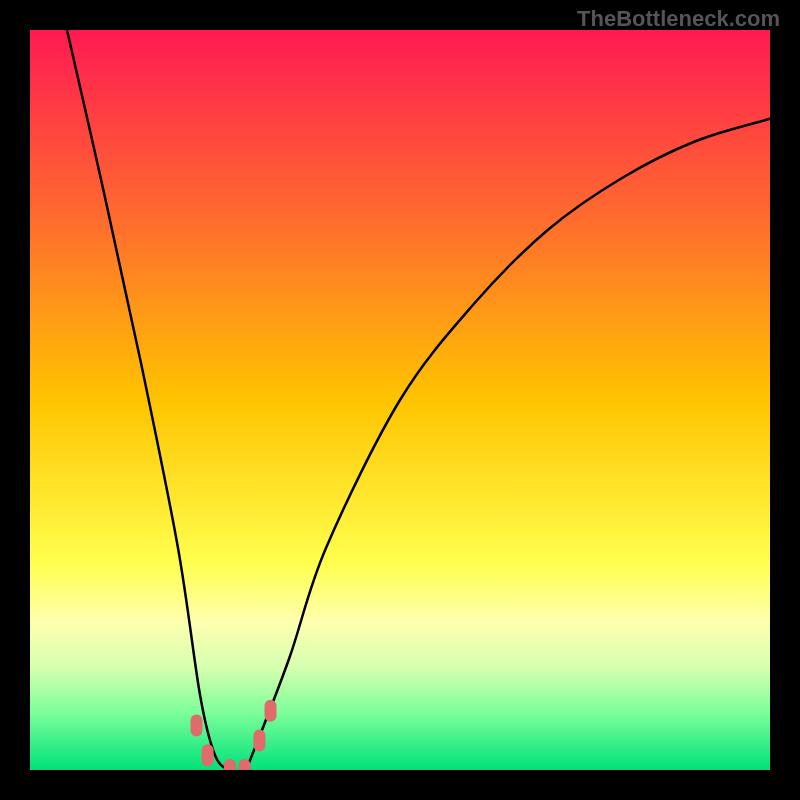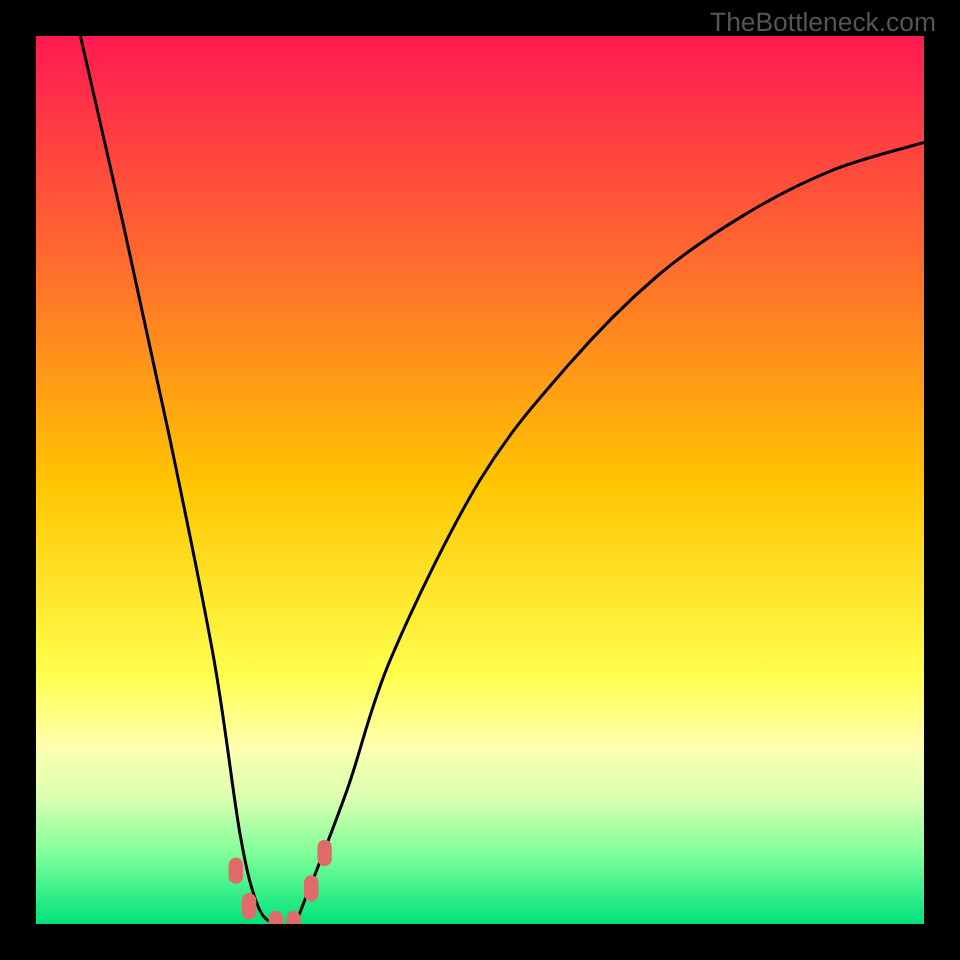--- a/index.html
+++ b/index.html
@@ -10,21 +10,21 @@
     background: #000;
     position: relative;
     font-family: Arial, sans-serif;
   }
   .watermark {
     position: absolute;
     top: 6px;
     right: 20px;
     color: #555;
     font-size: 22px;
-    font-weight: 400;
+    font-weight: 700;
     z-index: 10;
   }
   .plot-area {
     position: absolute;
     left: 30px;
     top: 30px;
     width: 740px;
     height: 740px;
     overflow: hidden;
   }

